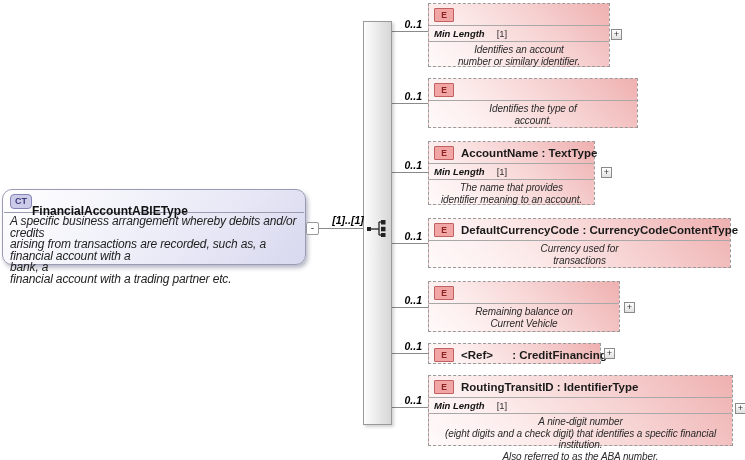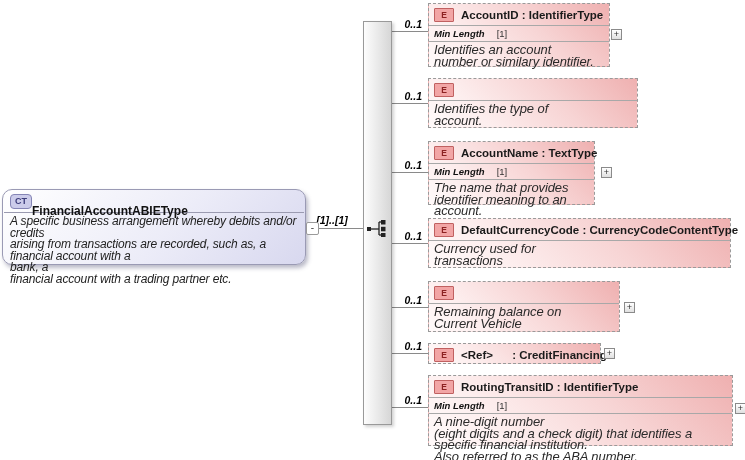--- a/index.html
+++ b/index.html
@@ -23,28 +23,28 @@
   .child{position:absolute;left:428px;box-sizing:border-box;border:1px dashed #9a9a9a;z-index:2;
          background:linear-gradient(225deg,#efb0b0 0%,#f7d4d4 40%,#fdeeee 75%,#fffafa 100%);}
   .c-title{display:flex;align-items:center;height:21px;padding:0 5px;gap:7px;}
   .e-badge{min-width:18px;height:12px;border:1px solid #c06060;border-radius:1px;background:#f2a5a5;
            color:#8c2222;font-size:8.5px;font-weight:bold;display:flex;align-items:center;justify-content:center;}
   .c-name{font-size:11.5px;font-weight:bold;color:#1a1a1a;white-space:pre;}
   .sep{border-top:1px solid #a8a8a8;height:0;}
   .c-facet{display:flex;align-items:center;height:15px;padding:0 5px;gap:12px;font-size:9.5px;}
   .facet-name{font-style:italic;font-weight:600;color:#111;}
   .facet-val{color:#333;}
-  .c-ann{padding:2px 5px 0 5px;font-size:13px;font-style:italic;color:#2a2a2a;line-height:11.5px;
-         white-space:pre-line;letter-spacing:-0.1px;}
+  .c-ann{padding:2px 5px 0 5px;font-size:10px;font-style:italic;color:#2a2a2a;line-height:11.5px;
+         white-space:pre-line;letter-spacing:-0.1px;text-align:center;}
 
   
   .hline{position:absolute;height:1px;background:#8a8a8a;z-index:1;}
   .card-label{position:absolute;width:28px;font-size:10.5px;font-style:italic;font-weight:bold;
               color:#000;text-align:right;z-index:3;}
-  .root-card{position:absolute;left:304px;top:214px;width:56px;text-align:center;font-size:10.5px;
+  .root-card{position:absolute;left:320px;top:214px;width:56px;text-align:center;font-size:10.5px;
              font-style:italic;font-weight:bold;color:#000;z-index:3;}
   .group-bar{position:absolute;left:363px;top:21px;width:29px;height:404px;box-sizing:border-box;
              border:1px solid #999;background:linear-gradient(to right,#fdfdfd,#e6e6e6 60%,#d6d6d6);
              box-shadow:2px 2px 3px rgba(0,0,0,.18);z-index:2;}
   .seq-icon{position:absolute;left:366px;top:219px;z-index:4;}
   .plus-box{position:absolute;width:11px;height:11px;box-sizing:border-box;border:1px solid #8a8a8a;
             background:linear-gradient(#ffffff,#e0e0e0);color:#333;font-size:9px;line-height:9px;
             text-align:center;z-index:3;cursor:pointer;}
   .minus-box{position:absolute;left:306px;top:222px;width:13px;height:13px;box-sizing:border-box;
              border:1px solid #9a9a9a;border-radius:2px;background:#fff;color:#444;font-size:10px;
@@ -95,21 +95,20 @@
     <line x1="13" y1="3" x2="16" y2="3" stroke="#222" stroke-width="1.3"></line>
     <line x1="13" y1="16" x2="16" y2="16" stroke="#222" stroke-width="1.3"></line>
     <rect x="15" y="1" width="4.5" height="4.5" fill="#222"></rect>
     <rect x="15" y="7.8" width="4.5" height="4.5" fill="#222"></rect>
     <rect x="15" y="14" width="4.5" height="4.5" fill="#222"></rect>
   </svg>
 
   <div class="child" style="top:3px;width:182px;height:64px;">
     <div class="c-title">
       <span class="e-badge">E</span>
-      <span class="c-name">AccountID : IdentifierType</span>
     </div>
     <div class="sep"></div>
     <div class="c-facet">
       <span class="facet-name">Min Length</span>
       <span class="facet-val">[1]</span>
     </div>
     <div class="sep"></div>
     <div class="c-ann">Identifies an account
 number or similary identifier.</div>
   </div>

